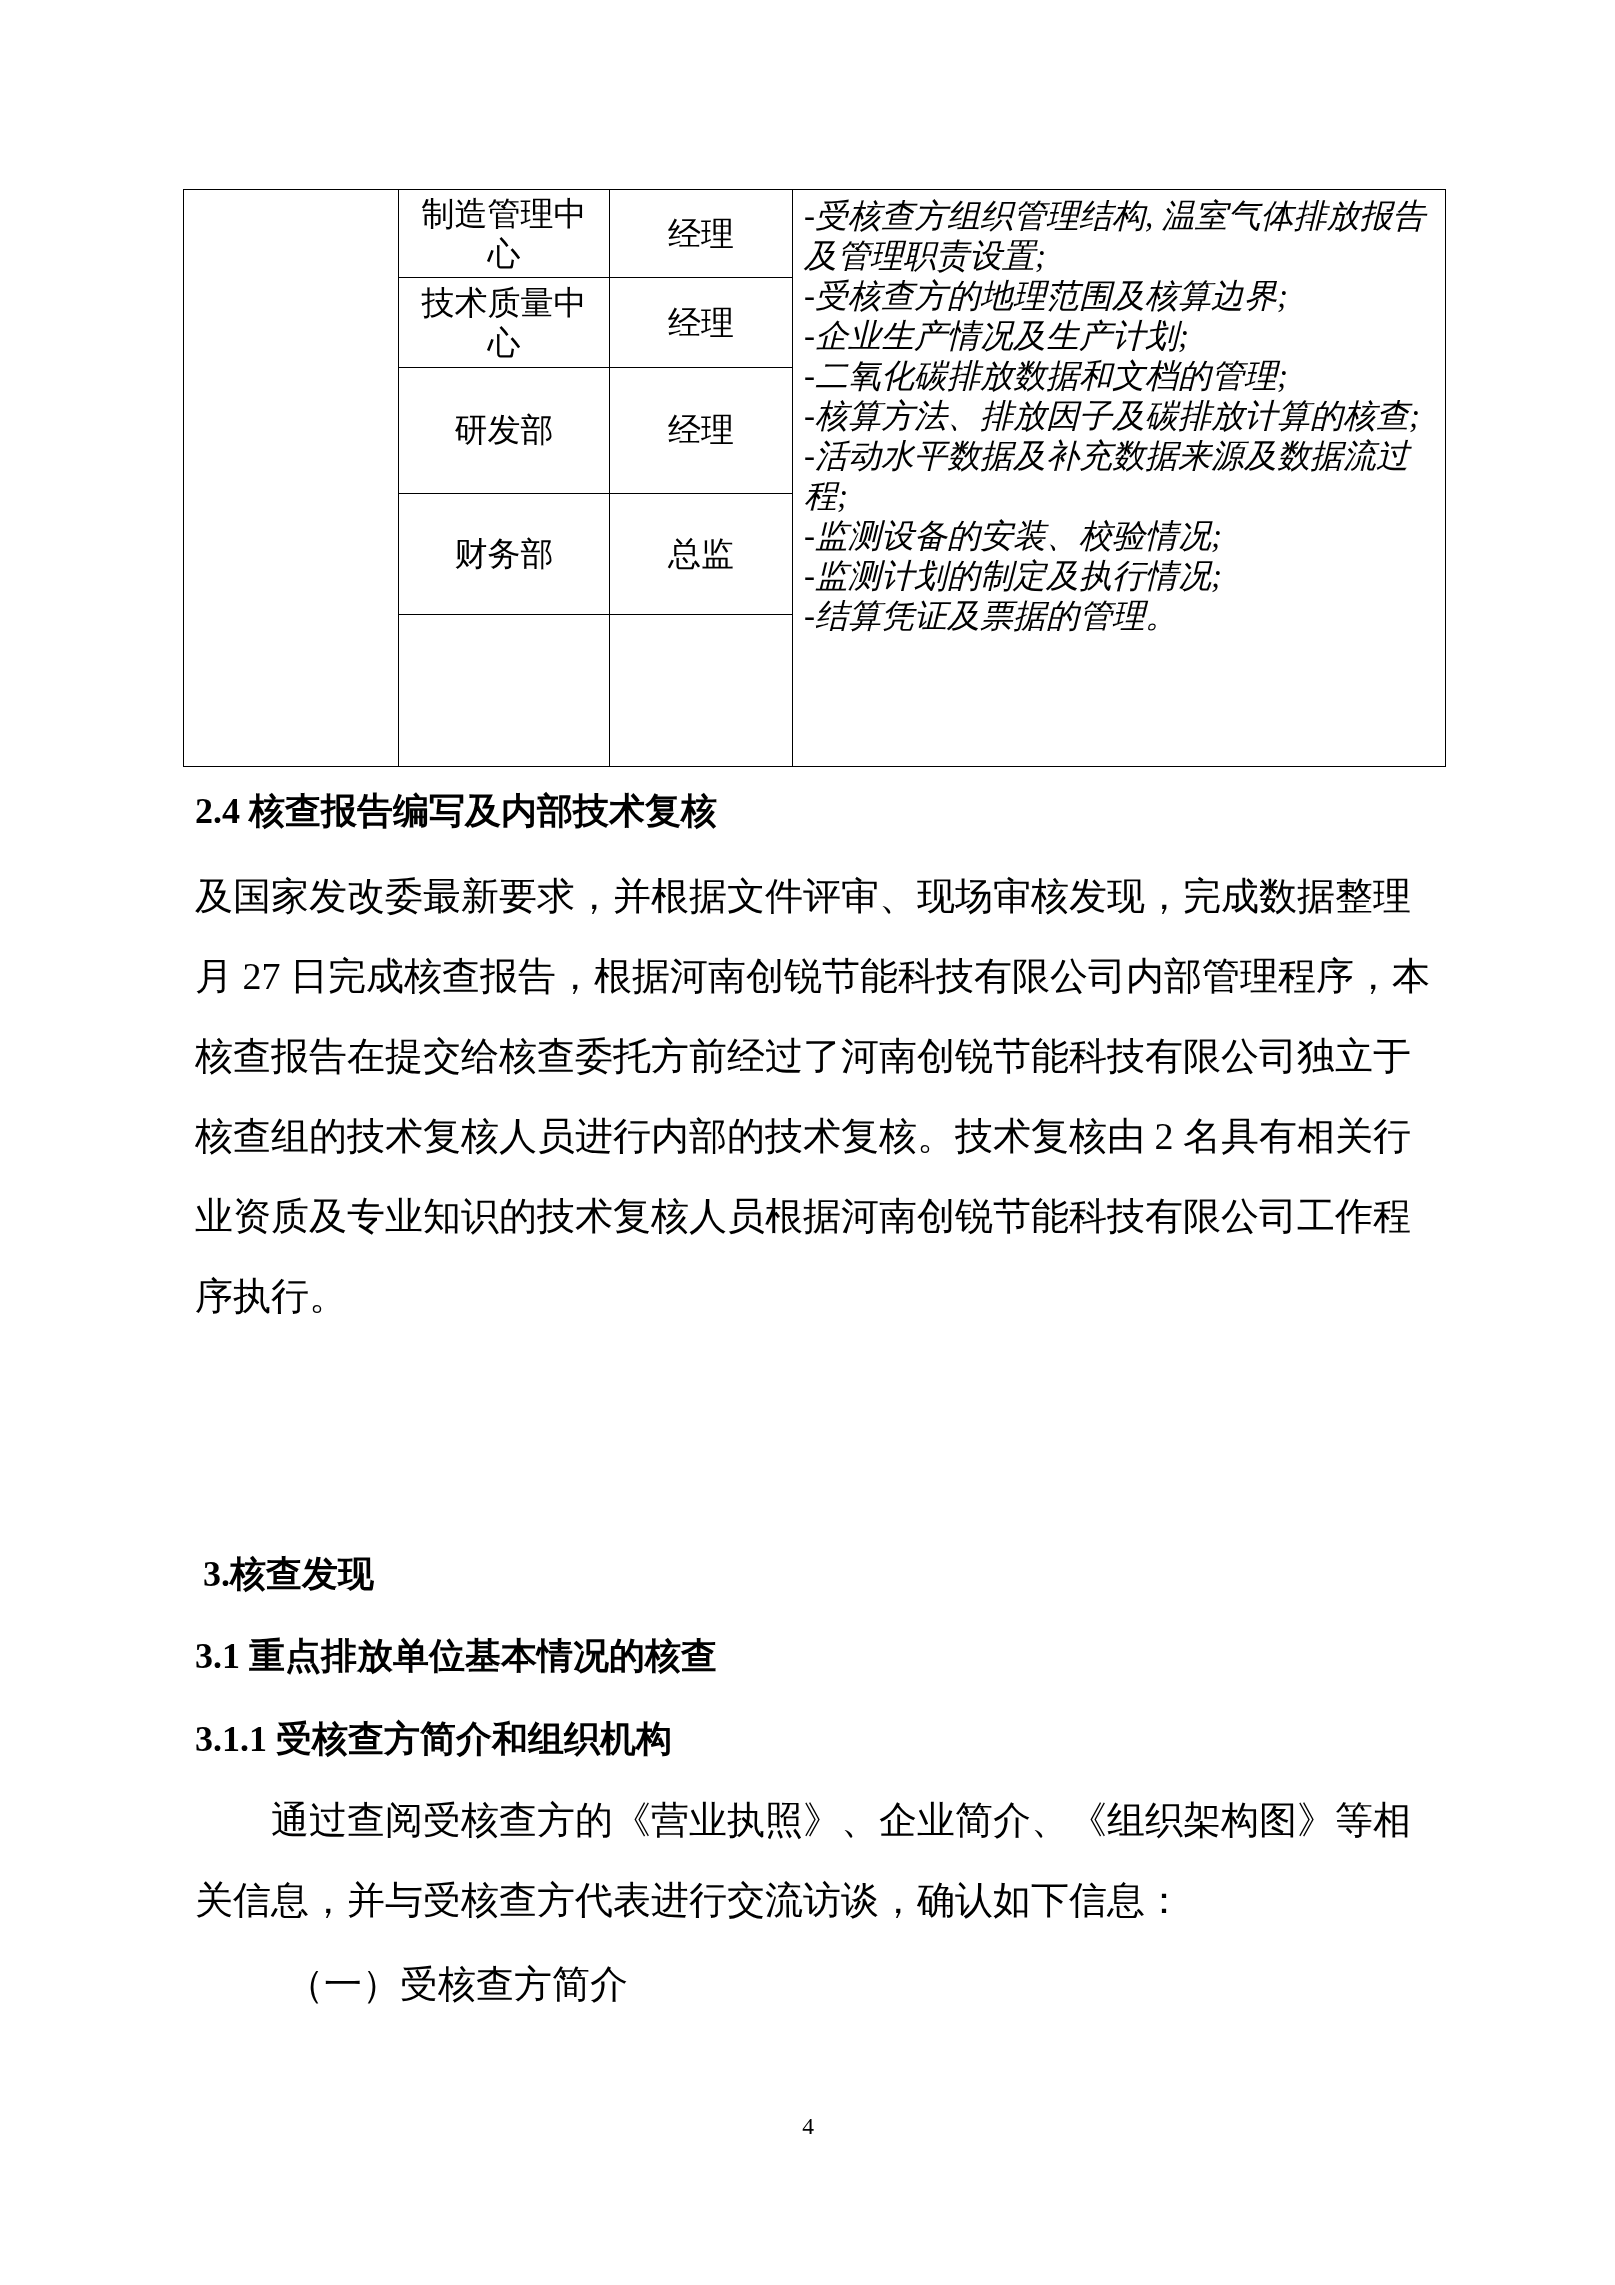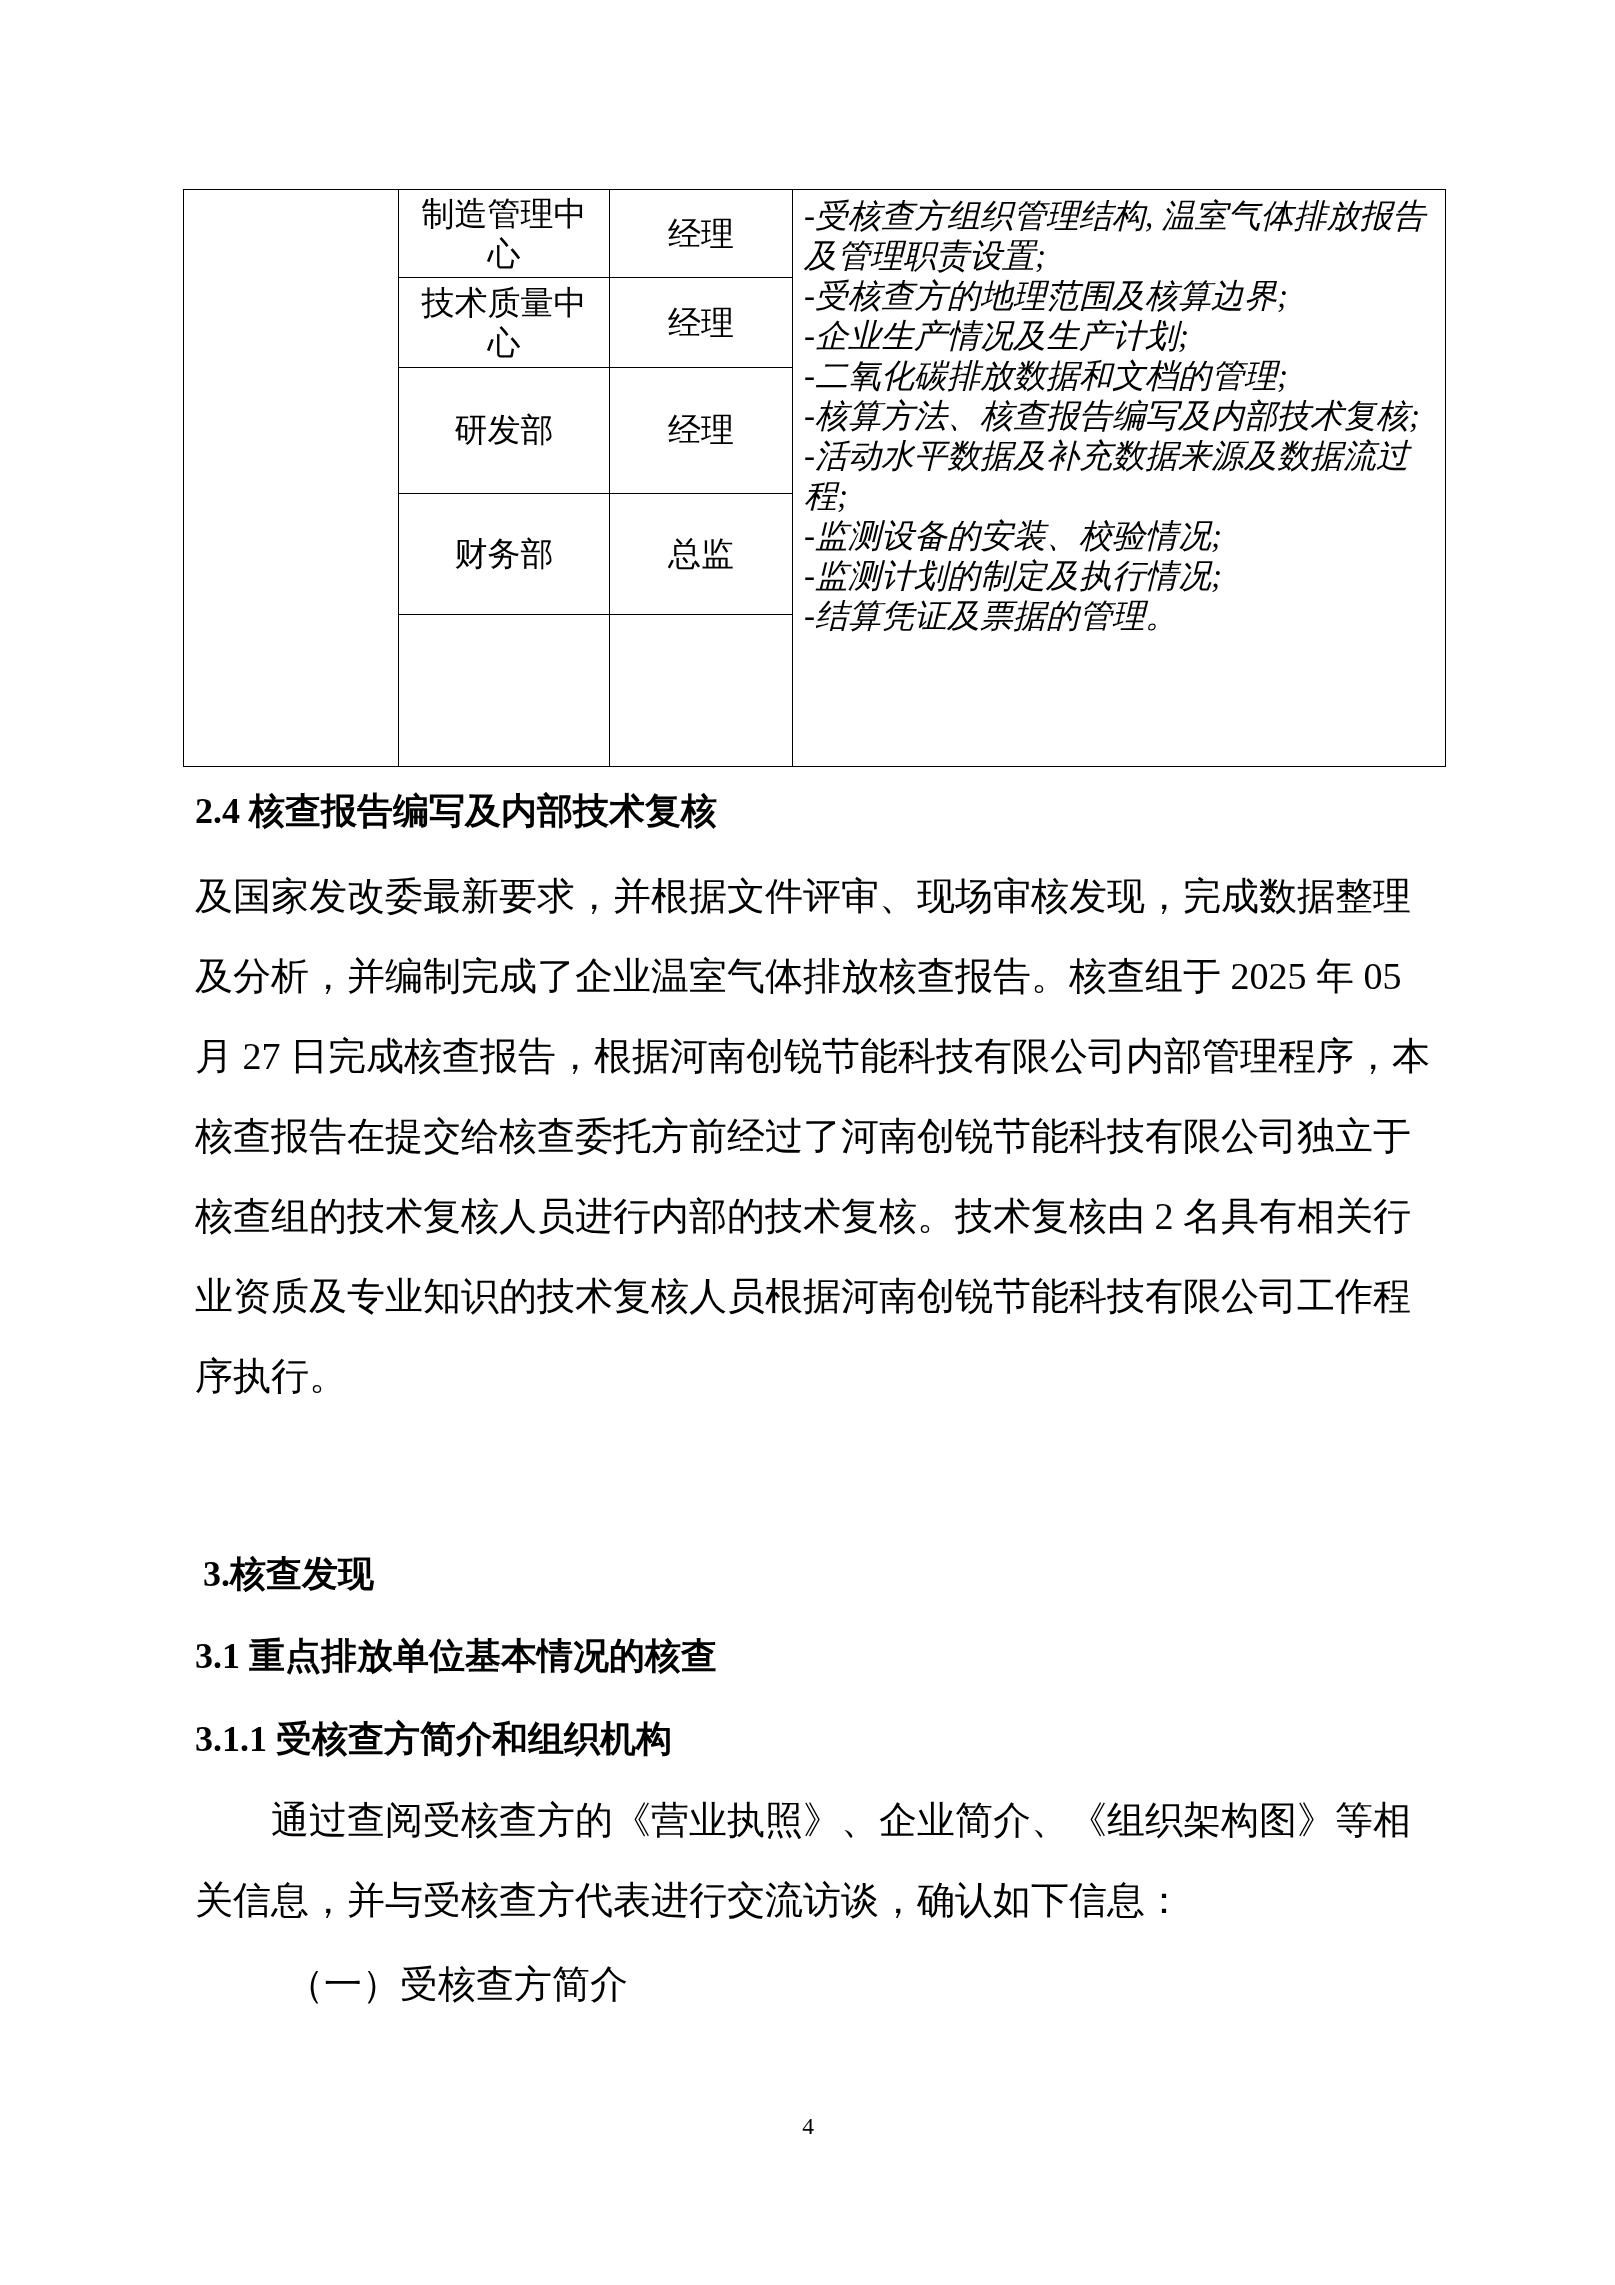--- a/index.html
+++ b/index.html
@@ -97,21 +97,21 @@
     <tbody>
         <tr class="r1">
       <td class="cell-empty-left" rowspan="5"></td>
       <td class="cell-center">制造管理中心</td>
       <td class="cell-center">经理</td>
       <td class="cell-scope" rowspan="5">
         <div class="scope-line">-受核查方组织管理结构, 温室气体排放报告及管理职责设置;</div>
         <div class="scope-line">-受核查方的地理范围及核算边界;</div>
         <div class="scope-line">-企业生产情况及生产计划;</div>
         <div class="scope-line">-二氧化碳排放数据和文档的管理;</div>
-        <div class="scope-line">-核算方法、核查报告编写及内部技术复核;</div>
+        <div class="scope-line">-核算方法、排放因子及碳排放计算的核查;</div>
         <div class="scope-line">-活动水平数据及补充数据来源及数据流过程;</div>
         <div class="scope-line">-监测设备的安装、校验情况;</div>
         <div class="scope-line">-监测计划的制定及执行情况;</div>
         <div class="scope-line">-结算凭证及票据的管理。</div>
       </td>
     </tr>
     <tr class="r2">
       <td class="cell-center">技术质量中心</td>
       <td class="cell-center">经理</td>
     </tr>
@@ -127,21 +127,20 @@
       <td class="cell-center"></td>
       <td class="cell-center"></td>
     </tr>
   </tbody>
     </table>
 
   <div class="abs heading" style="top:789px;">2.4 核查报告编写及内部技术复核</div>
 
   <div class="abs para" style="top:856px;">
     <div class="line">及国家发改委最新要求，并根据文件评审、现场审核发现，完成数据整理</div>
-    <div class="line">及分析，并编制完成了企业温室气体排放核查报告。核查组于 2025 年 05</div>
     <div class="line">月 27 日完成核查报告，根据河南创锐节能科技有限公司内部管理程序，本</div>
     <div class="line">核查报告在提交给核查委托方前经过了河南创锐节能科技有限公司独立于</div>
     <div class="line">核查组的技术复核人员进行内部的技术复核。技术复核由 2 名具有相关行</div>
     <div class="line">业资质及专业知识的技术复核人员根据河南创锐节能科技有限公司工作程</div>
     <div class="line">序执行。</div>
   </div>
 
   <div class="abs heading" style="top:1552px;margin-left:8px;">3.核查发现</div>
   <div class="abs heading" style="top:1634px;">3.1 重点排放单位基本情况的核查</div>
   <div class="abs heading" style="top:1717px;">3.1.1 受核查方简介和组织机构</div>

